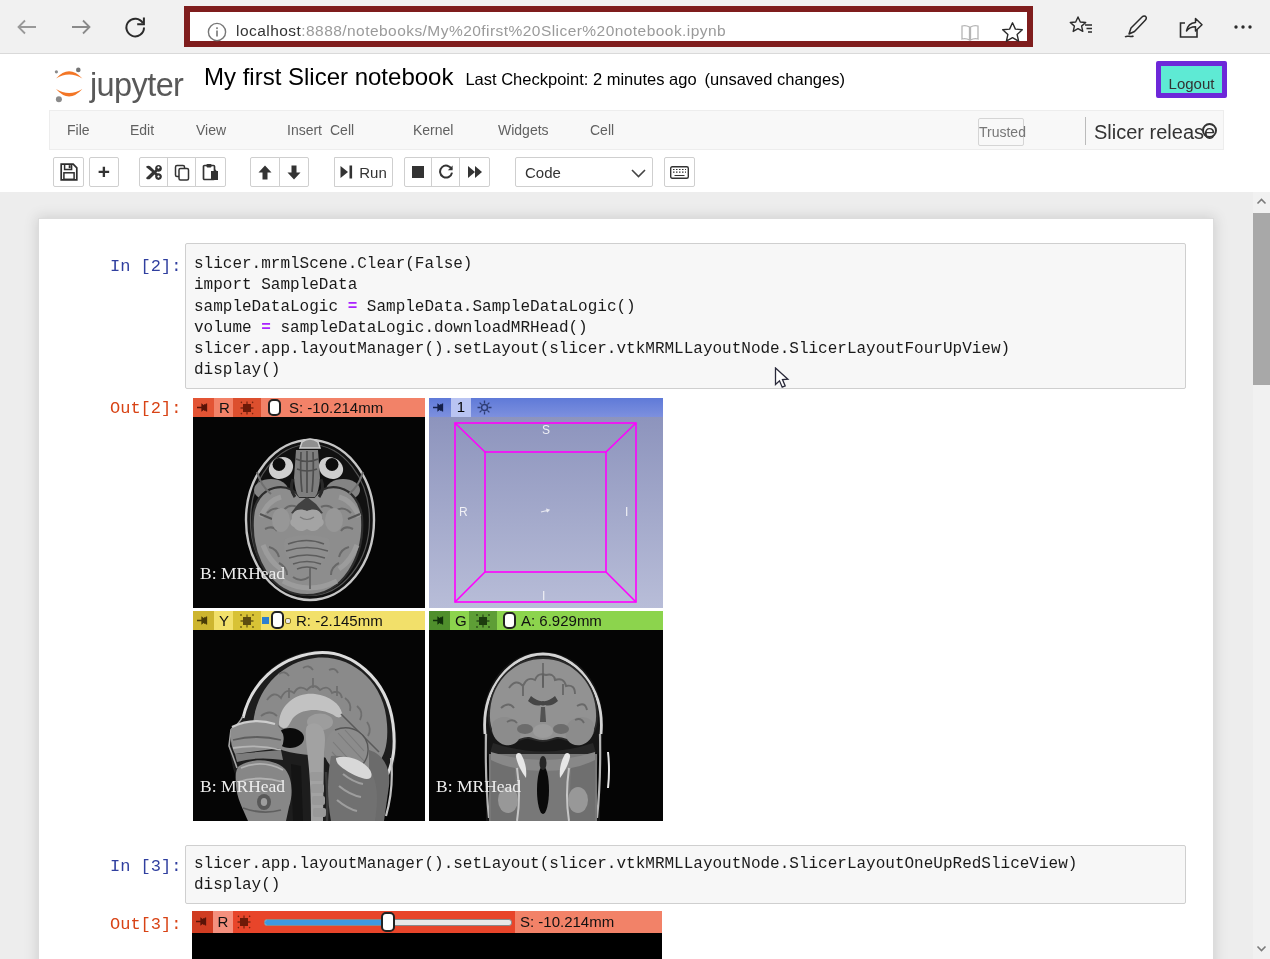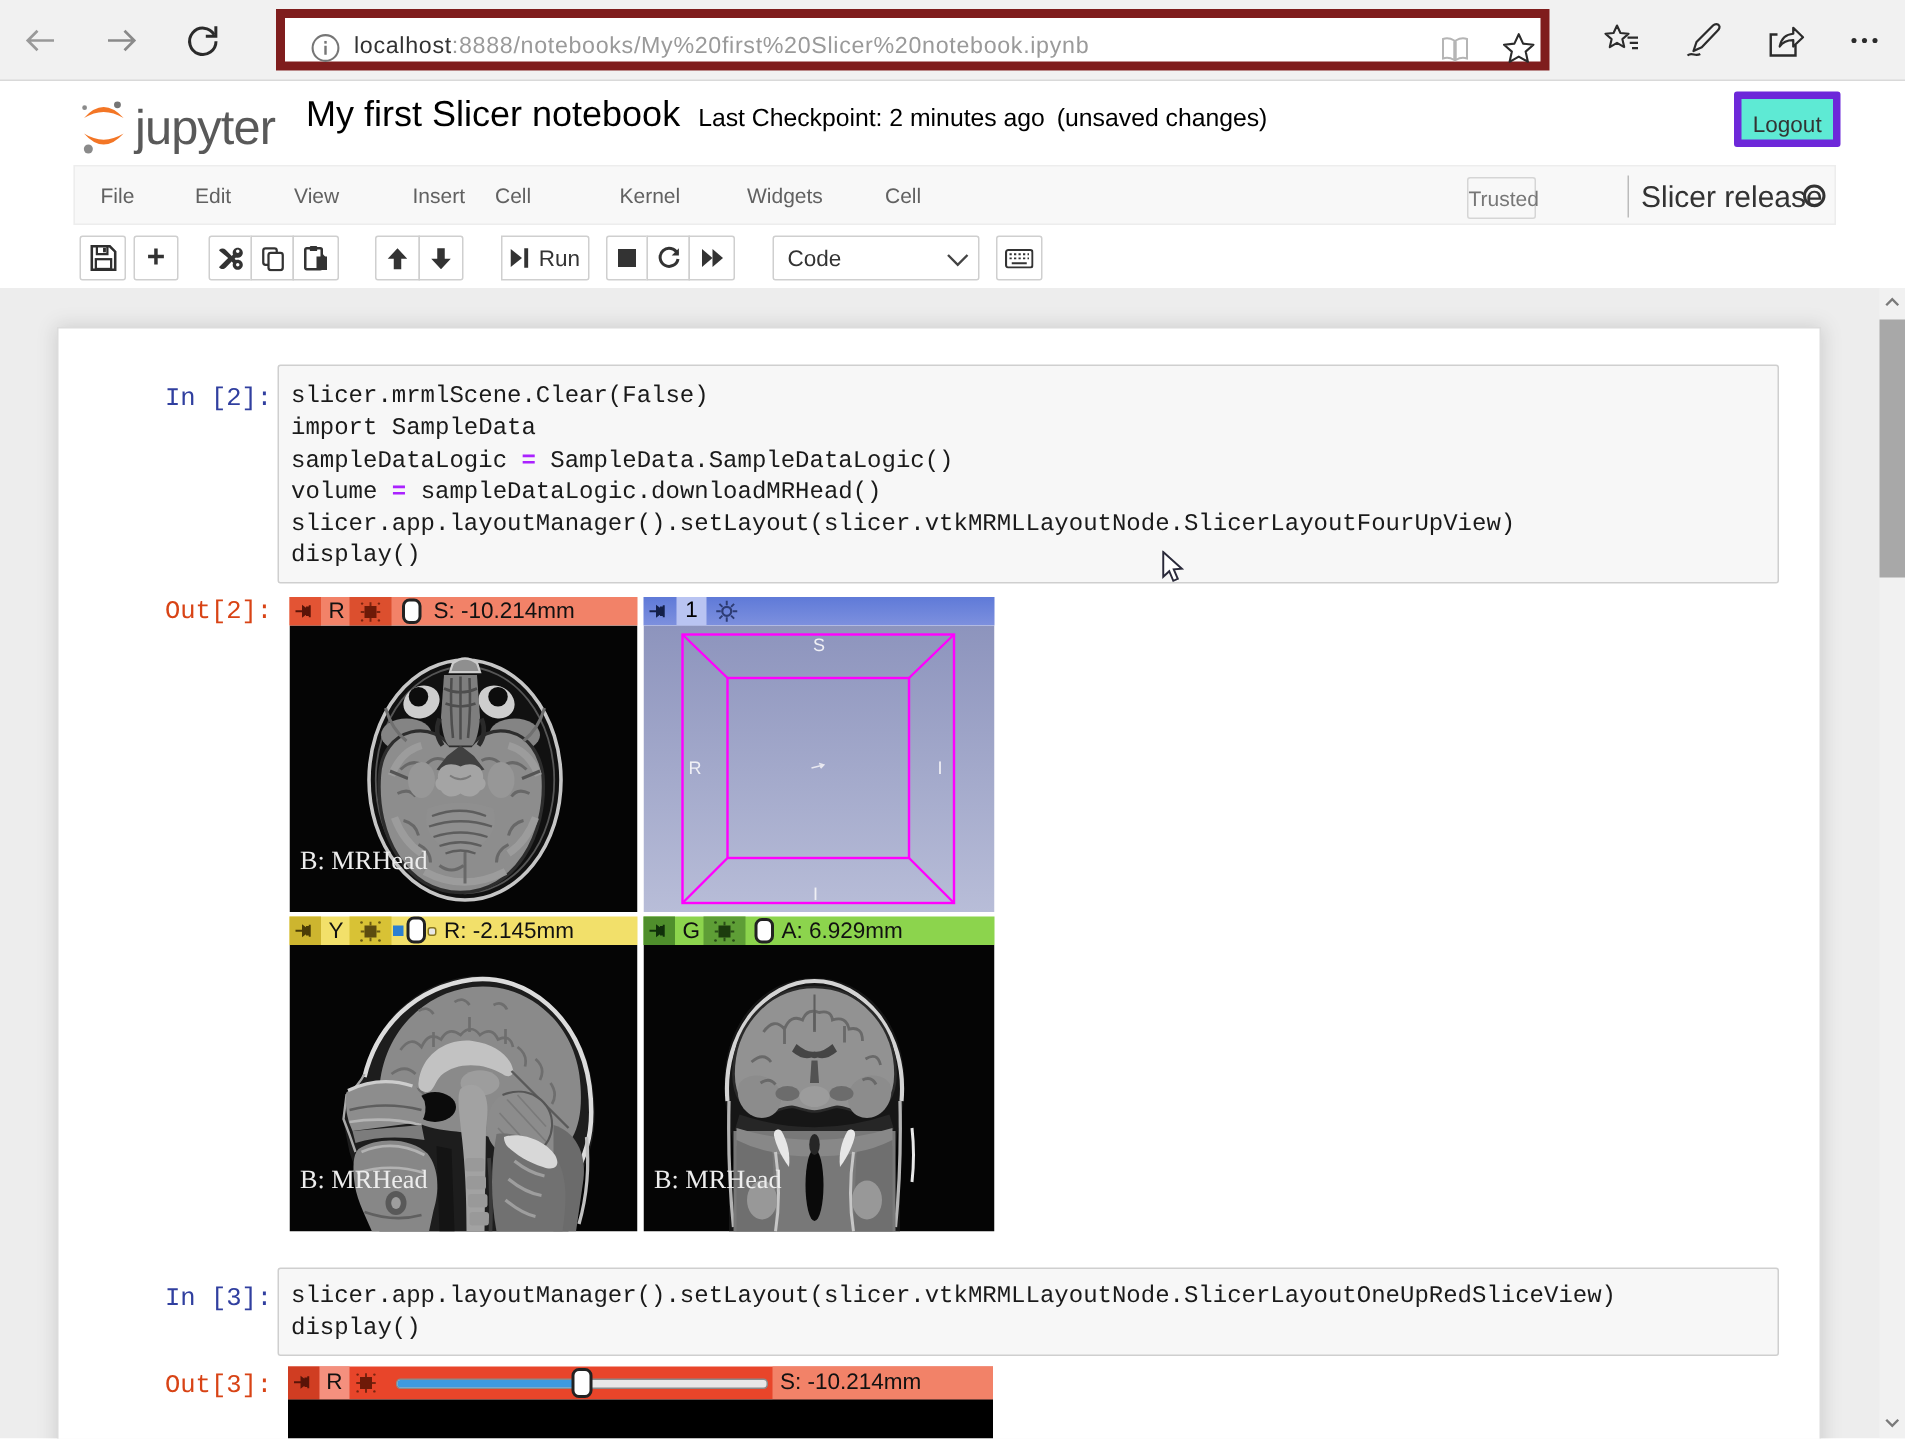--- a/index.html
+++ b/index.html
@@ -106,21 +106,21 @@
       <text x="40" y="36" font-family="Liberation Sans" font-size="32.5" fill="#595959" letter-spacing="-0.6">jupyter</text>
     </svg>
     <div id="jtitle">My first Slicer notebook<span class="chk">Last Checkpoint: 2 minutes ago</span><span class="chk" style="margin-left:8px">(unsaved changes)</span></div>
     <div id="logout">Logout</div>
   </div>
 
   <div id="menubar">
     <div class="mitem" style="left:17px">File</div>
     <div class="mitem" style="left:80px">Edit</div>
     <div class="mitem" style="left:146px">View</div>
-    <div class="mitem" style="left:225px">Insert</div>
+    <div class="mitem" style="left:237px">Insert</div>
     <div class="mitem" style="left:280px">Cell</div>
     <div class="mitem" style="left:363px">Kernel</div>
     <div class="mitem" style="left:448px">Widgets</div>
     <div class="mitem" style="left:540px">Cell</div>
     <div id="trusted">Trusted</div>
     <div id="kernelsep"></div>
     <div id="kernelname">Slicer release</div>
     <div id="kernelind"></div>
   </div>
 

